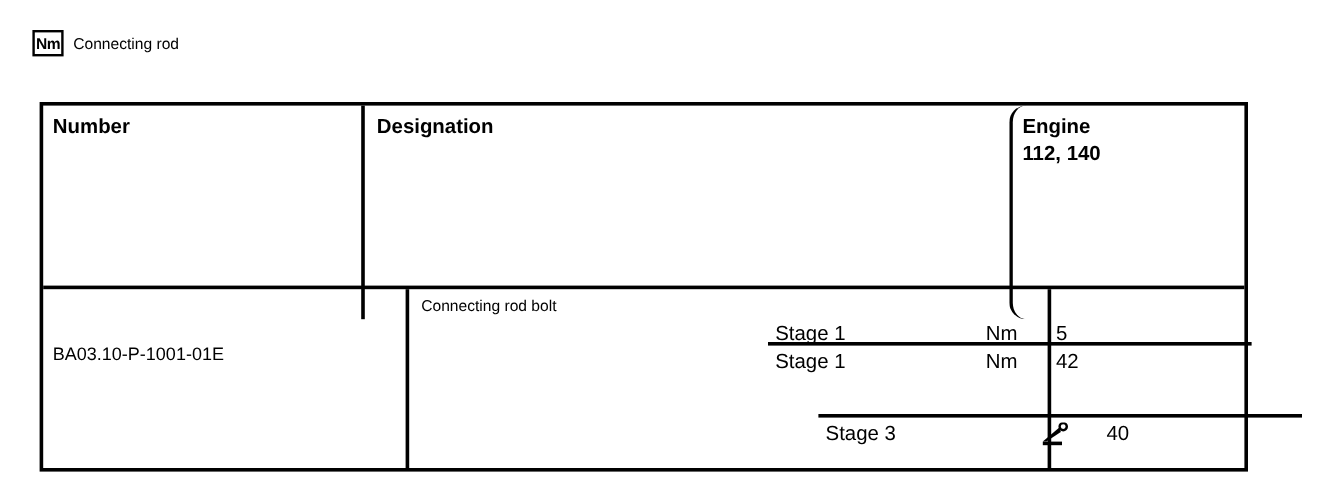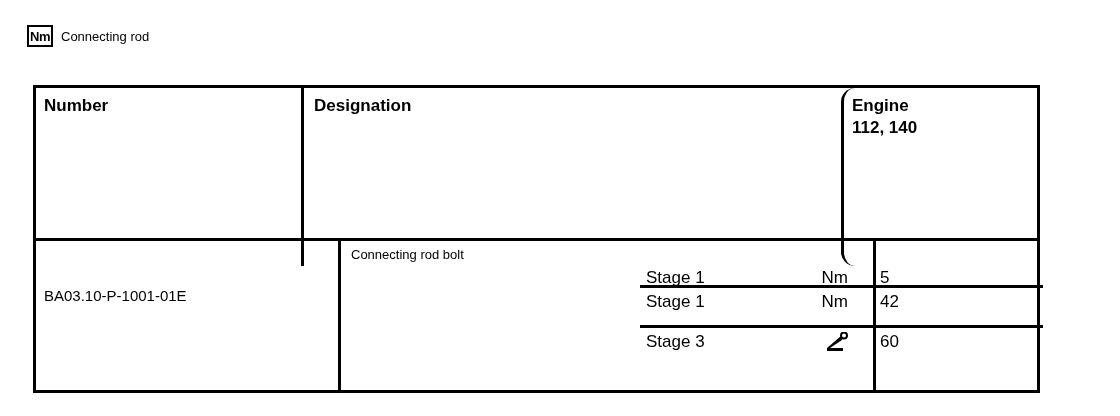--- a/index.html
+++ b/index.html
@@ -127,21 +127,21 @@
     height: 100%;
   }
   .stage-row {
     position: absolute;
     left: 0;
     width: 100%;
     height: 49px;
   }
   .stage-row.r0 { top: 0px; margin-top: 20px; }
   .stage-row.r1 { top: 44px; }
-  .stage-row.r2 { top: 84px; }
+  .stage-row.r2 { top: 104px; margin-left: 42px; }
 
   .stage-rule {
     position: absolute;
     left: 0; top: 0;
     width: 100%;
     height: 3px;
     background: #000;
   }
 
   .stage-label {
@@ -243,21 +243,21 @@
       <div class="stage-row r2">
         <div class="stage-rule"></div>
         <div class="stage-label">Stage 3</div>
         <div class="stage-unit-icon">
           <svg width="22" height="20" viewBox="0 0 22 20" aria-hidden="true">
             <polygon points="1,16 15,4 16,8 4,16" fill="#000"></polygon>
             <rect x="1" y="16" width="16" height="3" fill="#000"></rect>
             <circle cx="18" cy="3.5" r="3" fill="none" stroke="#000" stroke-width="2"></circle>
           </svg>
         </div>
-        <div class="stage-value">60</div>
+        <div class="stage-value">40</div>
       </div>
 
     </div>
 
     <div id="unit-value-divider"></div>
 
   </div>
 </div>
 
 </body></html>

